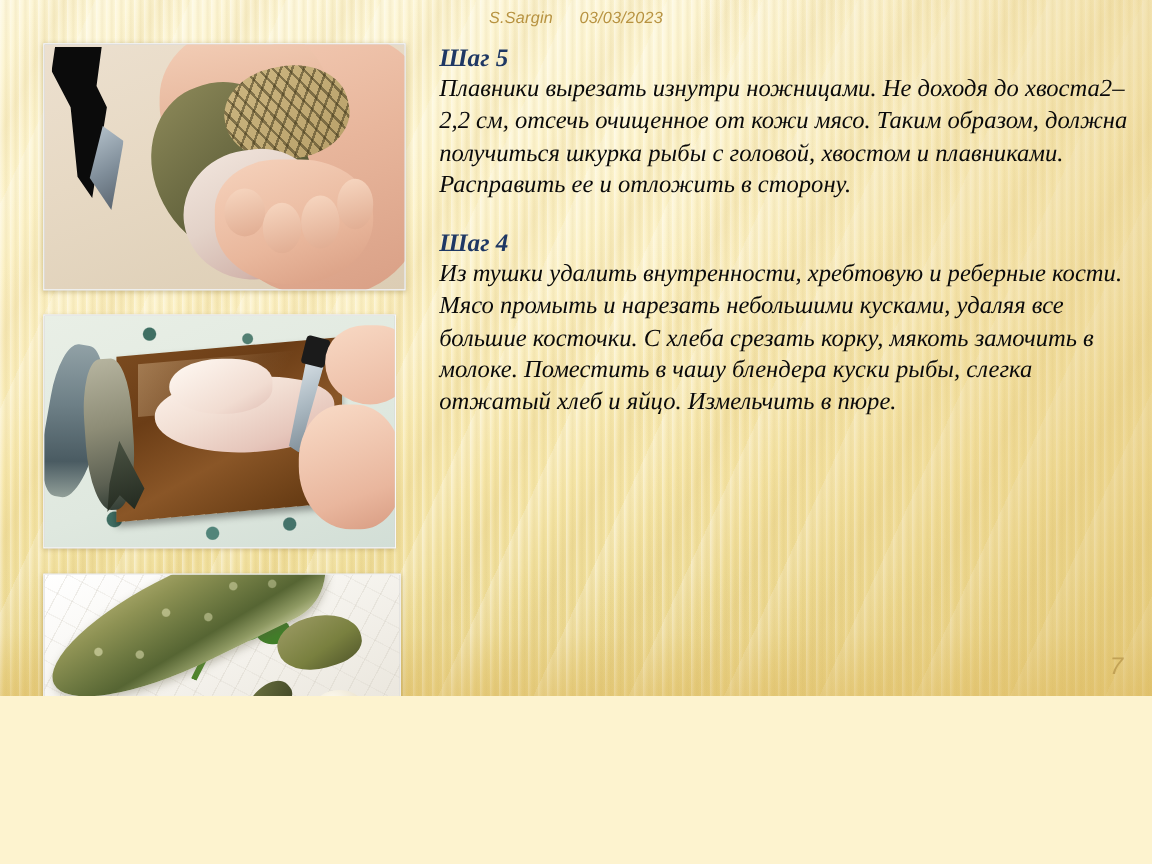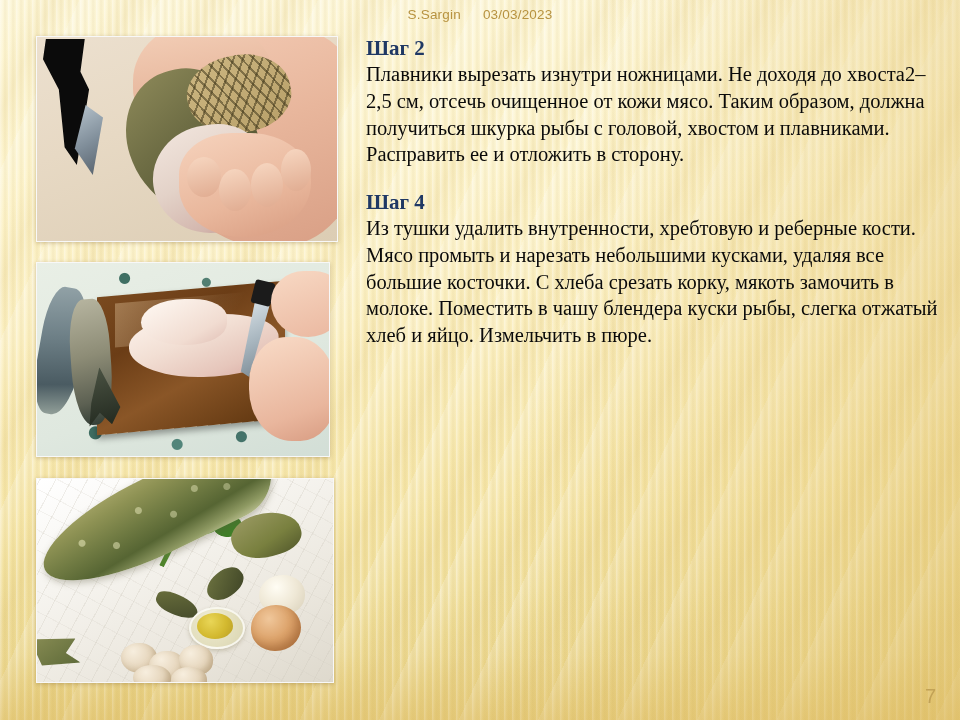--- a/index.html
+++ b/index.html
@@ -5,21 +5,21 @@
 <style>
   html,body{margin:0;padding:0;}
   body{
     width:960px;height:720px;overflow:hidden;
     font-family:"Liberation Serif", serif;
     background:#fdf3cf;
   }
 
   
   .slide{
-    position:relative;width:960px;height:720px;overflow:hidden;
+    position:relative;width:960px;height:580px;overflow:hidden;
     background:
       
       repeating-linear-gradient(90deg,
         rgba(255,255,255,0.40) 0px,
         rgba(255,255,255,0.00) 3px,
         rgba(190,160,80,0.10) 5px,
         rgba(255,255,255,0.00) 8px),
       
       repeating-linear-gradient(115deg,
         rgba(255,255,255,0.22) 0px,
@@ -27,20 +27,21 @@
         rgba(205,170,85,0.10) 48px,
         rgba(255,255,255,0.00) 72px),
       
       linear-gradient(178deg,
         #fdf6d6 0%,
         #fdf4cd 22%,
         #fbefc0 45%,
         #f6e6a8 68%,
         #eedc96 86%,
         #e8d389 100%);
+    font-style: italic;
   }
   
   .slide::after{
     content:"";position:absolute;inset:0;pointer-events:none;
     background:
       linear-gradient(100deg, rgba(232,205,125,0) 55%, rgba(228,196,110,0.30) 84%, rgba(221,186,96,0.45) 100%),
       linear-gradient(0deg, rgba(222,186,94,0.42) 0%, rgba(230,200,120,0.12) 9%, rgba(255,255,255,0) 18%);
   }
   .slide > *{position:relative;z-index:2;}
 
@@ -372,22 +373,22 @@
       <div class="p3-mush p3-m2"></div>
       <div class="p3-mush p3-m3"></div>
       <div class="p3-mush p3-m4"></div>
       <div class="p3-mush p3-m5"></div>
     </div>
   </div>
 
   <div class="text-col">
 
     <div class="step" id="step-3">
-      <div class="step-title">Шаг 2</div>
-      <div class="step-body">Плавники вырезать изнутри ножницами. Не доходя до хвоста2–2,5 см, отсечь очищенное от кожи мясо. Таким образом, должна получиться шкурка рыбы с головой, хвостом и плавниками. Расправить ее и отложить в сторону.</div>
+      <div class="step-title">Шаг 5</div>
+      <div class="step-body">Плавники вырезать изнутри ножницами. Не доходя до хвоста2–2,2 см, отсечь очищенное от кожи мясо. Таким образом, должна получиться шкурка рыбы с головой, хвостом и плавниками. Расправить ее и отложить в сторону.</div>
     </div>
 
     <div class="step" id="step-4">
       <div class="step-title">Шаг 4</div>
       <div class="step-body">Из тушки удалить внутренности, хребтовую и реберные кости. Мясо промыть и нарезать небольшими кусками, удаляя все большие косточки. С хлеба срезать корку, мякоть замочить в молоке. Поместить в чашу блендера куски рыбы, слегка отжатый хлеб и яйцо. Измельчить в пюре.</div>
     </div>
 
     <div class="step" id="step-5">
     </div>
 

